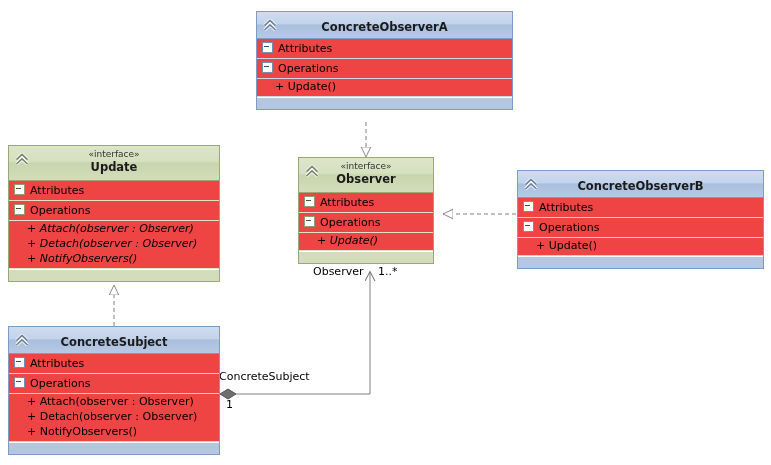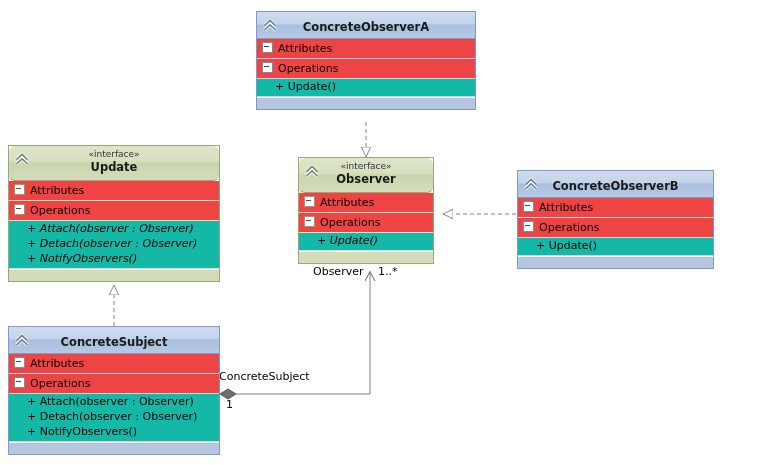--- a/index.html
+++ b/index.html
@@ -30,21 +30,20 @@
     box-sizing:border-box;
     padding:3px 4px 4px 4px;
     text-align:center;
     background:linear-gradient(to bottom,#cfdcef 0%,#c3d3ea 45%,#a9bfdf 50%,#b7c9e4 100%);
     border-bottom:1px solid #7a9cc6;
     min-height:26px;
   }
   .uml.iface .hdr{
     background:linear-gradient(to bottom,#dde5c9 0%,#d6e0bf 45%,#c9d5ad 50%,#d3ddbb 100%);
     border-bottom:1px solid #9aa878;
-    border-radius:6px;
   }
   .uml .stereo{
     display:block;
     font-size:9px;
     line-height:11px;
     color:#333333;
     letter-spacing:0px;
   }
   .uml .cname{
     display:block;
@@ -79,21 +78,21 @@
     margin-right:5px;
   }
   .uml.iface .sect .mbox{border-color:#8f9e72;}
   .sect .mbox::before{
     content:"";position:absolute;left:1px;top:3px;width:5px;height:1px;background:#31506f;
   }
   .uml.iface .sect .mbox::before{background:#4d5a33;}
 
   .members{
     box-sizing:border-box;
-    background:#14b8a6;
+    background:#ef4444;
     border-bottom:1px solid #c8d6ea;
     padding:0 4px 2px 4px;
   }
   .uml.iface .members{border-bottom:1px solid #dbe3cb;}
   .members div{
     line-height:15px;
     font-size:11px;
     padding-left:14px;
     white-space:nowrap;
   }
@@ -150,21 +149,21 @@
       <path d="M 236 394 L 370 394 L 370 272" stroke="#808080" stroke-width="1" fill="none" marker-end="url(#openArrow)"></path>
       <path d="M 220 394 L 228 389 L 236 394 L 228 399 z" fill="#6e6e6e" stroke="#555555" stroke-width="1"></path>
     </g>
   </svg>
 
   <div class="elabel" style="left:313px;top:265px;">Observer</div>
   <div class="elabel" style="left:378px;top:265px;">1..*</div>
   <div class="elabel" style="left:219px;top:370px;">ConcreteSubject</div>
   <div class="elabel" style="left:226px;top:398px;">1</div>
 
-  <div class="uml" style="left:256px;top:11px;width:220px;">
+  <div class="uml" style="left:256px;top:11px;width:257px;">
     <div class="hdr">
       <svg class="chev" viewBox="0 0 16 16">
         <path d="M2.5 8.6 L8 3.4 L13.5 8.6" fill="none" stroke="#ffffff" stroke-width="3.2" stroke-linejoin="round"></path>
         <path d="M2.5 8.6 L8 3.4 L13.5 8.6" fill="none" stroke="#6b7f99" stroke-width="1.6" stroke-linejoin="round"></path>
         <path d="M2.5 13.0 L8 7.8 L13.5 13.0" fill="none" stroke="#ffffff" stroke-width="3.2" stroke-linejoin="round"></path>
         <path d="M2.5 13.0 L8 7.8 L13.5 13.0" fill="none" stroke="#6b7f99" stroke-width="1.6" stroke-linejoin="round"></path>
       </svg>
       <span class="cname" style="margin-top:5px;">ConcreteObserverA</span>
     </div>
     <div class="sect">
@@ -220,21 +219,21 @@
     </div>
     <div class="sect">
       <span class="mbox"></span><span>Operations</span>
     </div>
     <div class="members">
       <div>+ Update()</div>
     </div>
     <div class="footer"></div>
   </div>
 
-  <div class="uml" style="left:517px;top:170px;width:197px;">
+  <div class="uml" style="left:517px;top:170px;width:247px;">
     <div class="hdr">
       <svg class="chev" viewBox="0 0 16 16">
         <path d="M2.5 8.6 L8 3.4 L13.5 8.6" fill="none" stroke="#ffffff" stroke-width="3.2" stroke-linejoin="round"></path>
         <path d="M2.5 8.6 L8 3.4 L13.5 8.6" fill="none" stroke="#6b7f99" stroke-width="1.6" stroke-linejoin="round"></path>
         <path d="M2.5 13.0 L8 7.8 L13.5 13.0" fill="none" stroke="#ffffff" stroke-width="3.2" stroke-linejoin="round"></path>
         <path d="M2.5 13.0 L8 7.8 L13.5 13.0" fill="none" stroke="#6b7f99" stroke-width="1.6" stroke-linejoin="round"></path>
       </svg>
       <span class="cname" style="margin-top:5px;">ConcreteObserverB</span>
     </div>
     <div class="sect">

